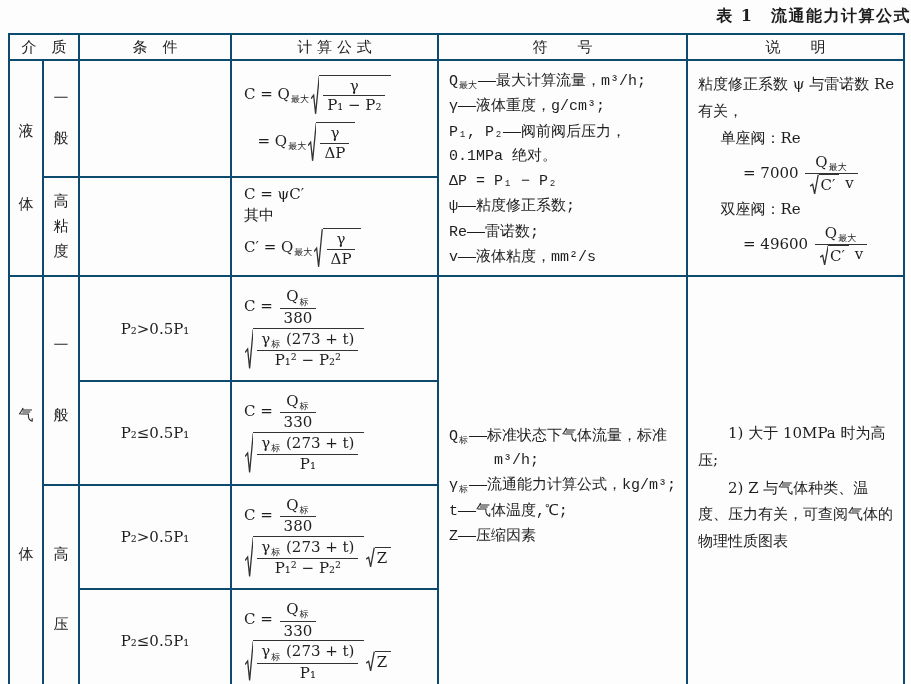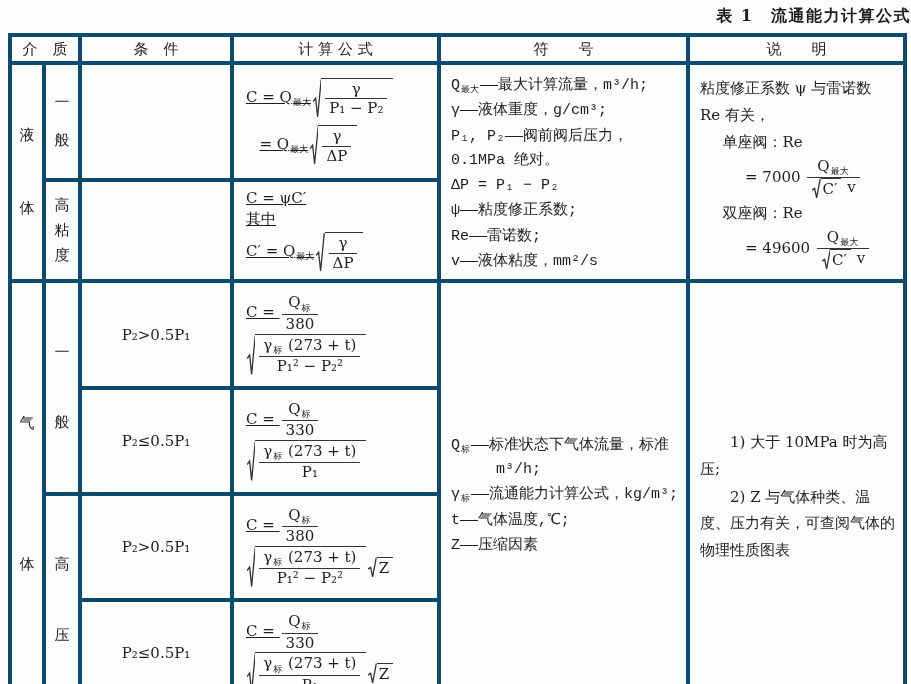--- a/index.html
+++ b/index.html
@@ -10,33 +10,33 @@
   .page{padding-top:5px;}
   .title{
     text-align:right;font-weight:bold;font-size:16px;line-height:22px;
     letter-spacing:1.5px;
   }
   table.main{
     border-collapse:collapse;table-layout:fixed;
     margin:6px 0 0 8px;width:895px;
     border:2px solid #5a5a5a;
   }
-  th,td{border:4px solid #0c4a6e;font-size:15px;font-weight:normal;}
+  th,td{border:2px solid #0c4a6e;font-size:15px;font-weight:normal;}
   th{height:22px;padding:1px 2px;font-size:15px;}
   tr.h1{height:115px;}  tr.h2{height:93px;}
   tr.h3{height:54px;}   tr.h4{height:53px;}
   tr.h5{height:51px;}   tr.h6{height:49px;}
 
   td.vcell{position:relative;padding:0;}
   .vwrap{
     position:absolute;inset:6px 0;display:flex;flex-direction:column;
     align-items:center;justify-content:space-evenly;line-height:1;font-size:15px;
   }
   td.cond{text-align:center;vertical-align:middle;padding:16px;}
-  td.fcell{vertical-align:middle;padding:3px 4px 3px 12px;text-decoration:underline;}
+  td.fcell{vertical-align:middle;padding:3px 4px 3px 12px;}
   .fcell .fline{margin:7px 0;}
   td.fcell.tight .fline{margin:3px 0;}
 
   td.sym{vertical-align:top;padding:8px 6px 4px 10px;line-height:1.62;}
   td.sym.vmid{vertical-align:middle;}
   .sym .fline{margin:1px 0;font-family:Liberation Mono, monospace;}
   .hang{padding-left:3em;text-indent:-3em;}
 
   td.note{vertical-align:top;padding:9px 8px 4px 10px;line-height:1.78;}
   td.note.vmid{vertical-align:middle;}

